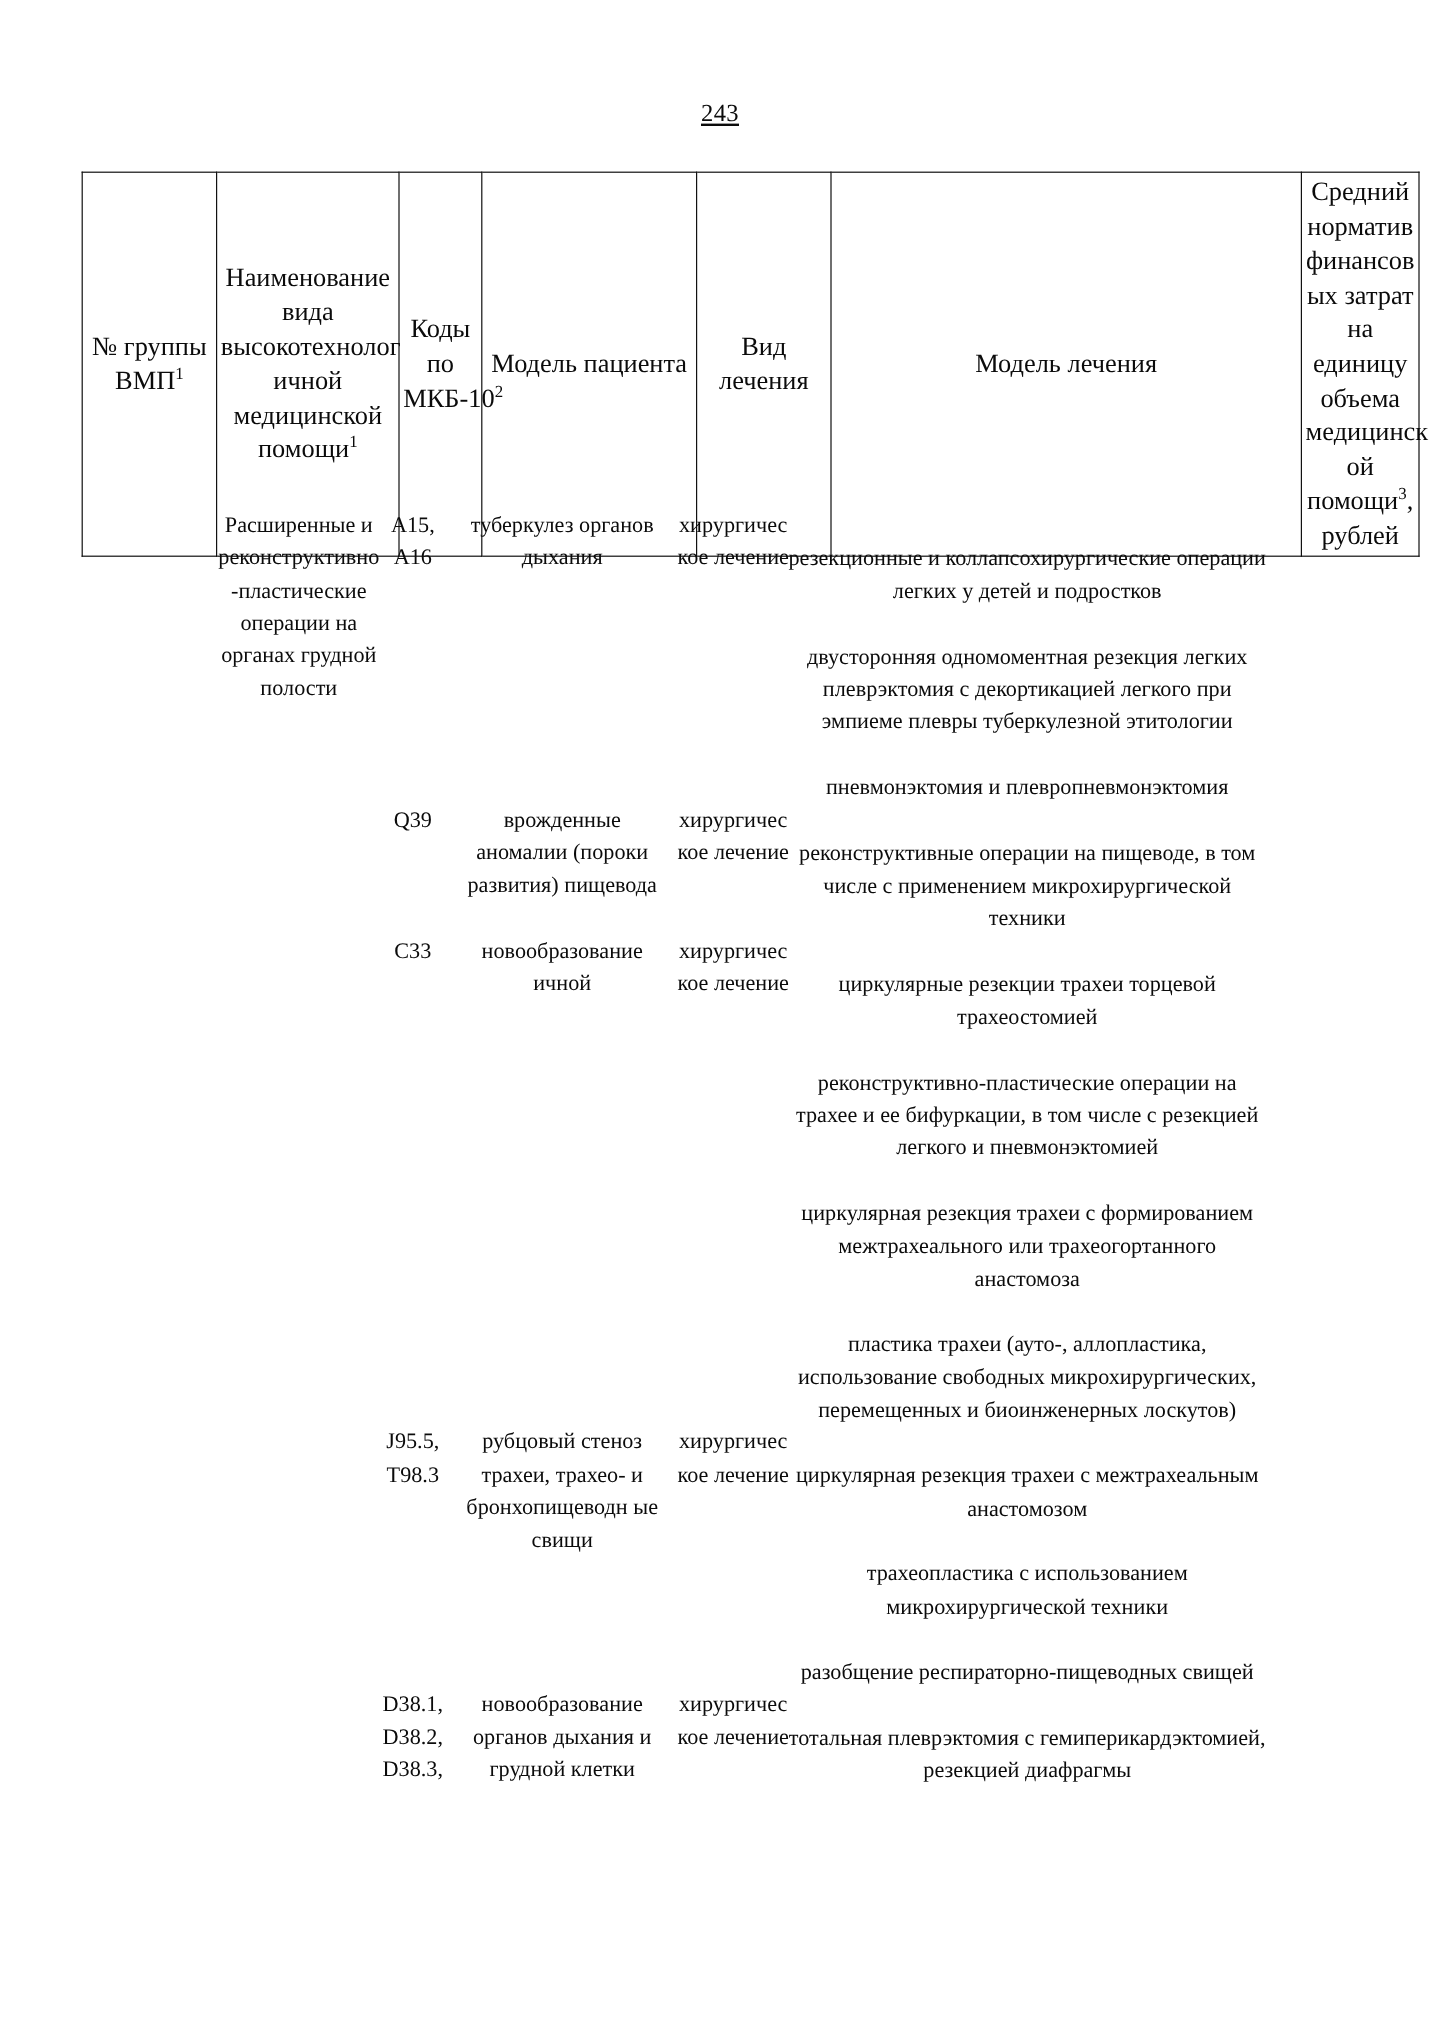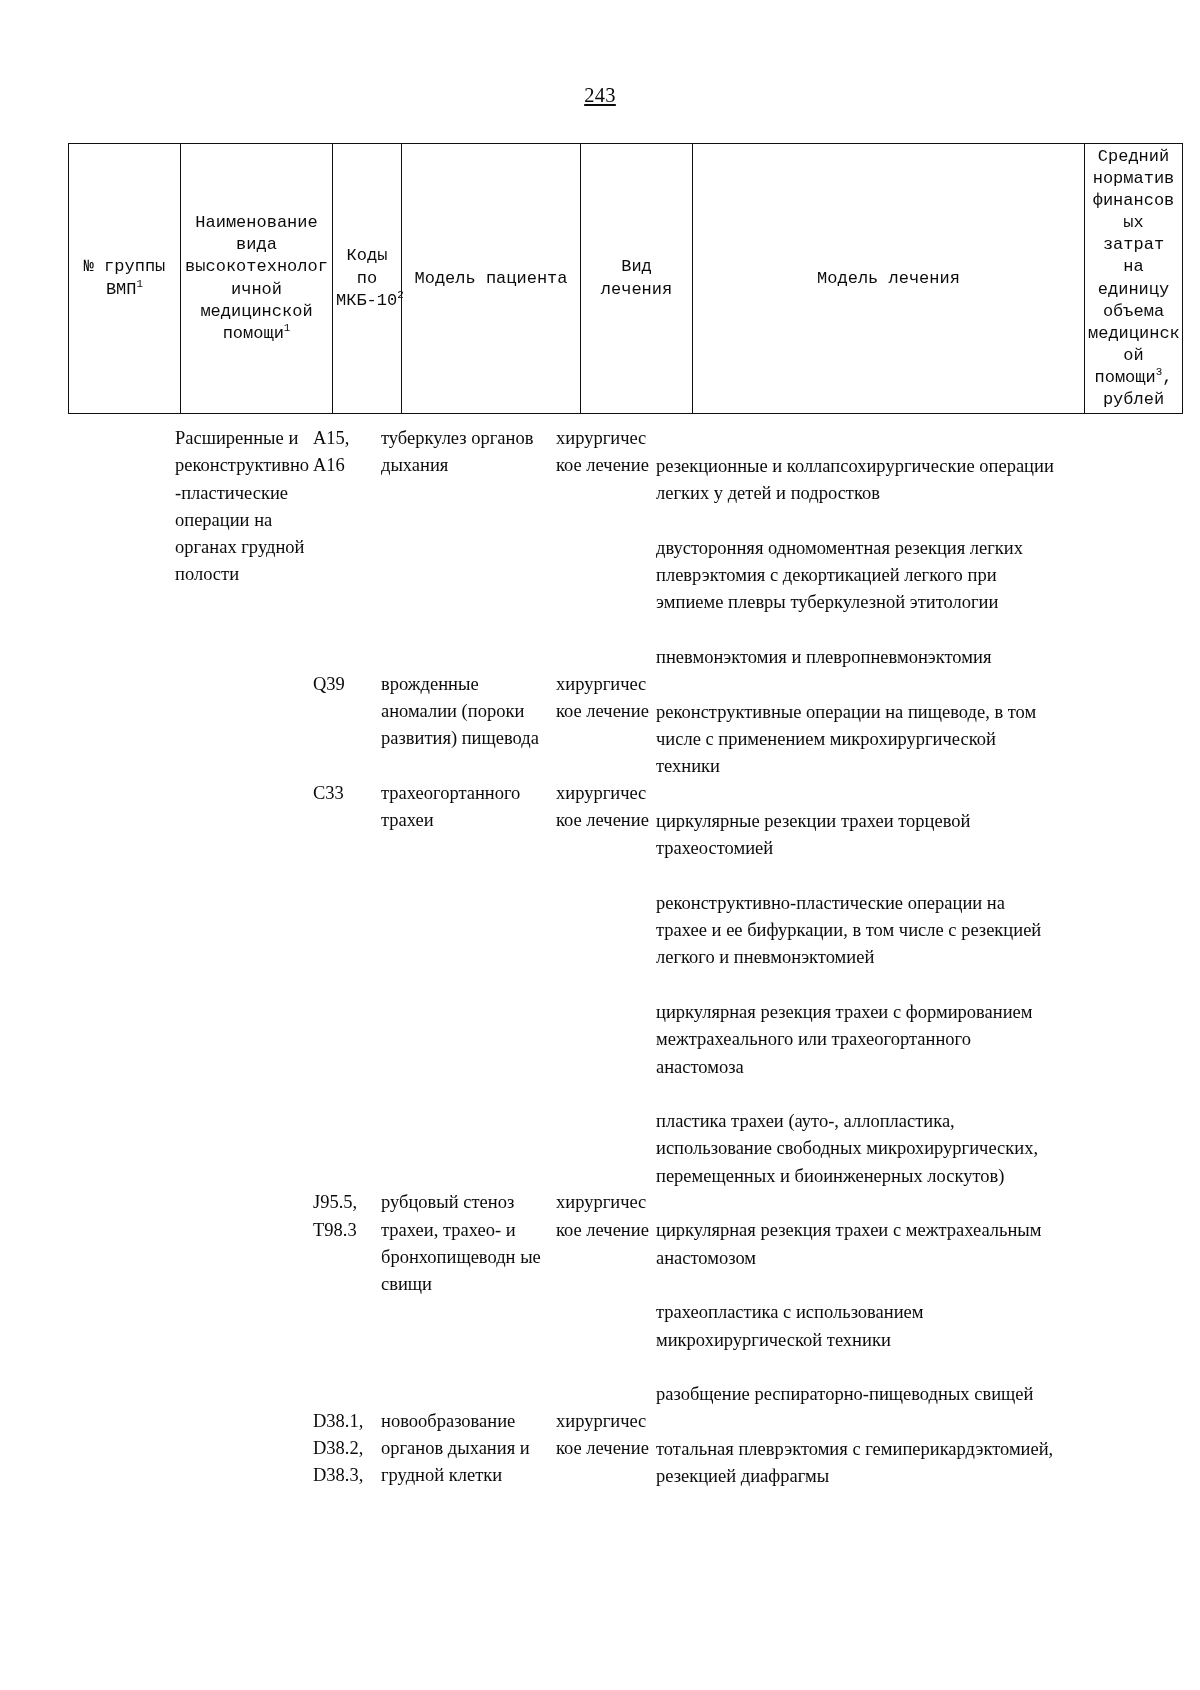--- a/index.html
+++ b/index.html
@@ -40,23 +40,22 @@
     width: 1065px;
     height: 247px;
     border-collapse: collapse;
     table-layout: fixed;
   }
   .header-table td {
     border: 1.4px solid #111;
     vertical-align: middle;
     text-align: center;
     padding: 2px 3px;
-    font-size: 17px;
+    font-size: 22px;
     line-height: 1.30;
-    font-family: Liberation Mono, monospace;
   }
   .c-num   { width: 105px; }
   .c-name  { width: 145px; }
   .c-codes { width: 62px;  }
   .c-model { width: 172px; }
   .c-vid   { width: 105px; }
   .c-method{ width: 385px; }
   .c-norm  { width: 91px; font-size: 17px; line-height: 1.26; }
 
   sup { font-size: 0.64em; vertical-align: super; line-height: 0; }
@@ -64,20 +63,21 @@
   
   .body-area {
     position: absolute;
     top: 425px;
     left: 68px;
     width: 1065px;
   }
   .row {
     position: relative;
     width: 1065px;
+    text-align: center;
   }
   .cell {
     position: absolute;
     font-size: 18.5px;
     line-height: 27.3px;
     white-space: pre-line;
   }
   .cell.group   { left: 0px;   width: 100px; }
   .cell.name    { left: 107px; width: 148px; }
   .cell.codes   { left: 245px; width: 62px;  }
@@ -129,21 +129,21 @@
         <div class="cell codes">Q39</div>
         <div class="cell model">врожденные аномалии (пороки развития) пищевода</div>
         <div class="cell vid">хирургичес кое лечение</div>
         <div class="cell norm"></div>
         <div class="cell methods"><div class="method-block">реконструктивные операции на пищеводе, в том числе с применением микрохирургической техники</div></div>
       </div>
       <div class="row" style="height: 409.456px;">
         <div class="cell group"></div>
         <div class="cell name"></div>
         <div class="cell codes">C33</div>
-        <div class="cell model">трахеогортанного трахеи</div>
+        <div class="cell model">новообразование ичной</div>
         <div class="cell vid">хирургичес кое лечение</div>
         <div class="cell norm"></div>
         <div class="cell methods"><div class="method-block">циркулярные резекции трахеи торцевой трахеостомией</div><div class="method-block">реконструктивно-пластические операции на трахее и ее бифуркации, в том числе с резекцией легкого и пневмонэктомией</div><div class="method-block">циркулярная резекция трахеи с формированием межтрахеального или трахеогортанного анастомоза</div><div class="method-block">пластика трахеи (ауто-, аллопластика, использование свободных микрохирургических, перемещенных и биоинженерных лоскутов)</div></div>
       </div>
       <div class="row" style="height: 218.378px;">
         <div class="cell group"></div>
         <div class="cell name"></div>
         <div class="cell codes">J95.5,
 T98.3</div>
         <div class="cell model">рубцовый стеноз трахеи, трахео- и бронхопищеводн ые свищи</div>

